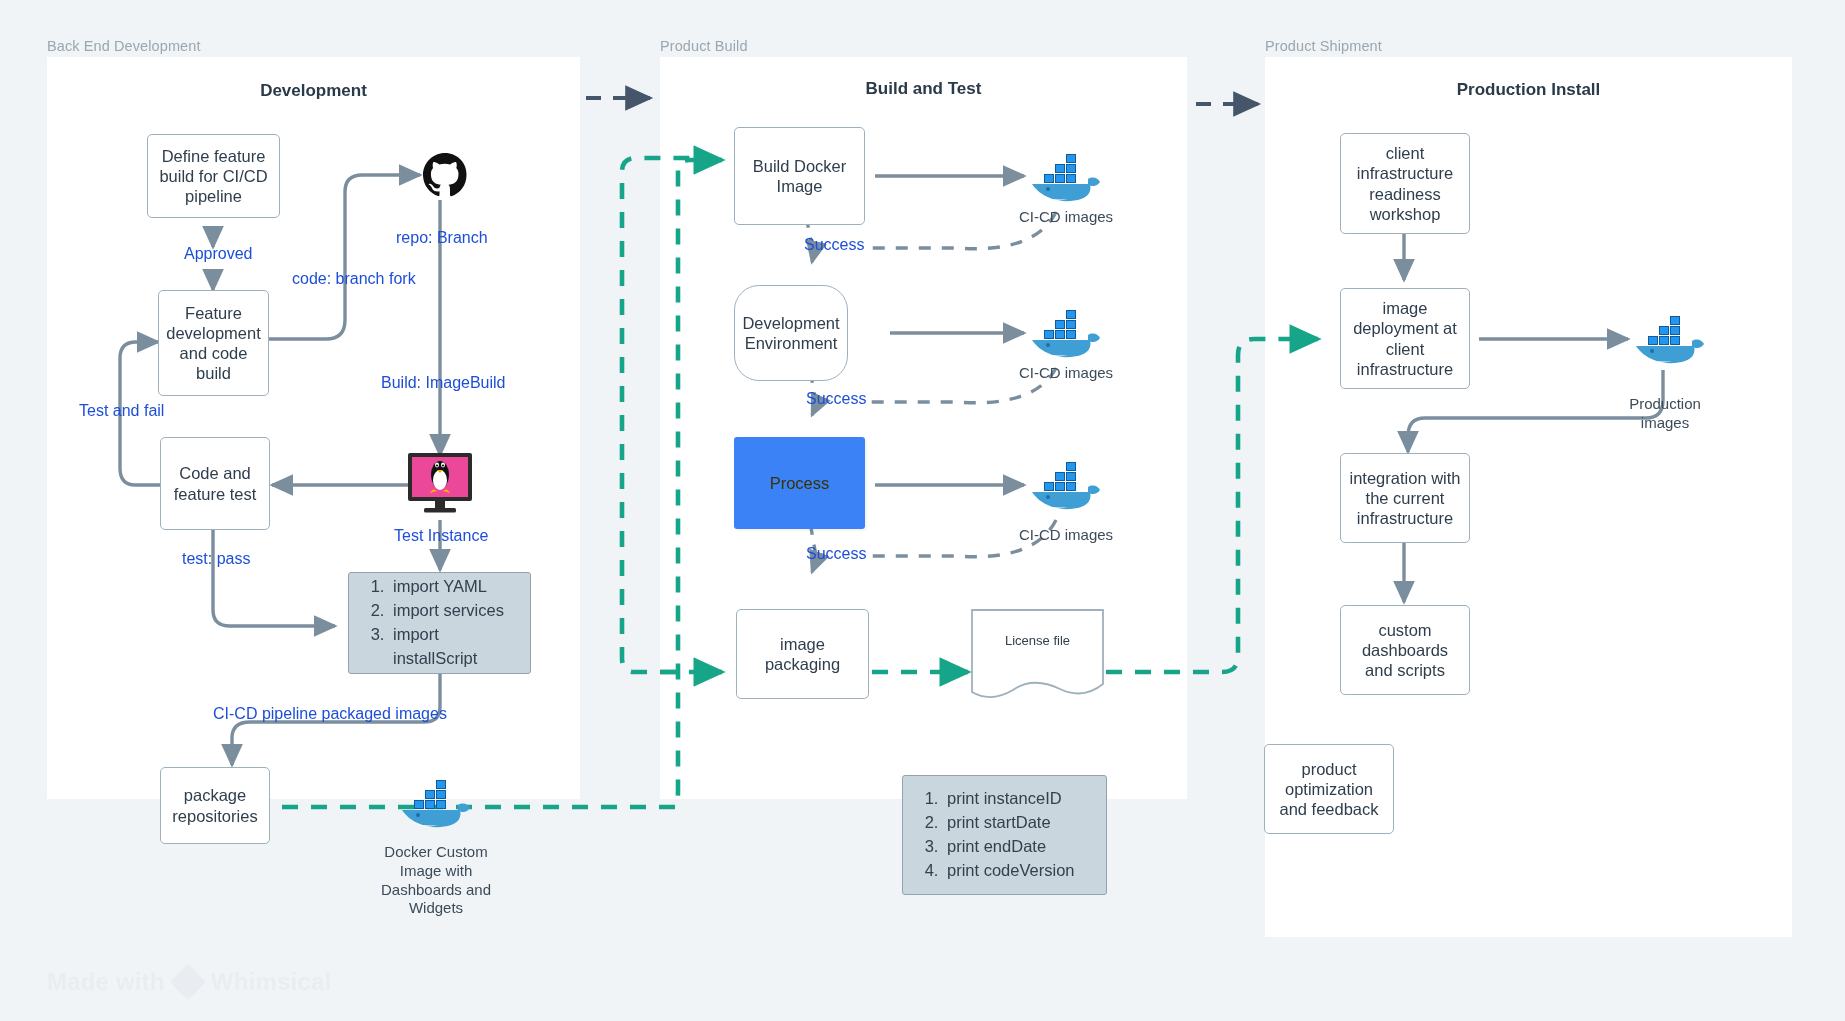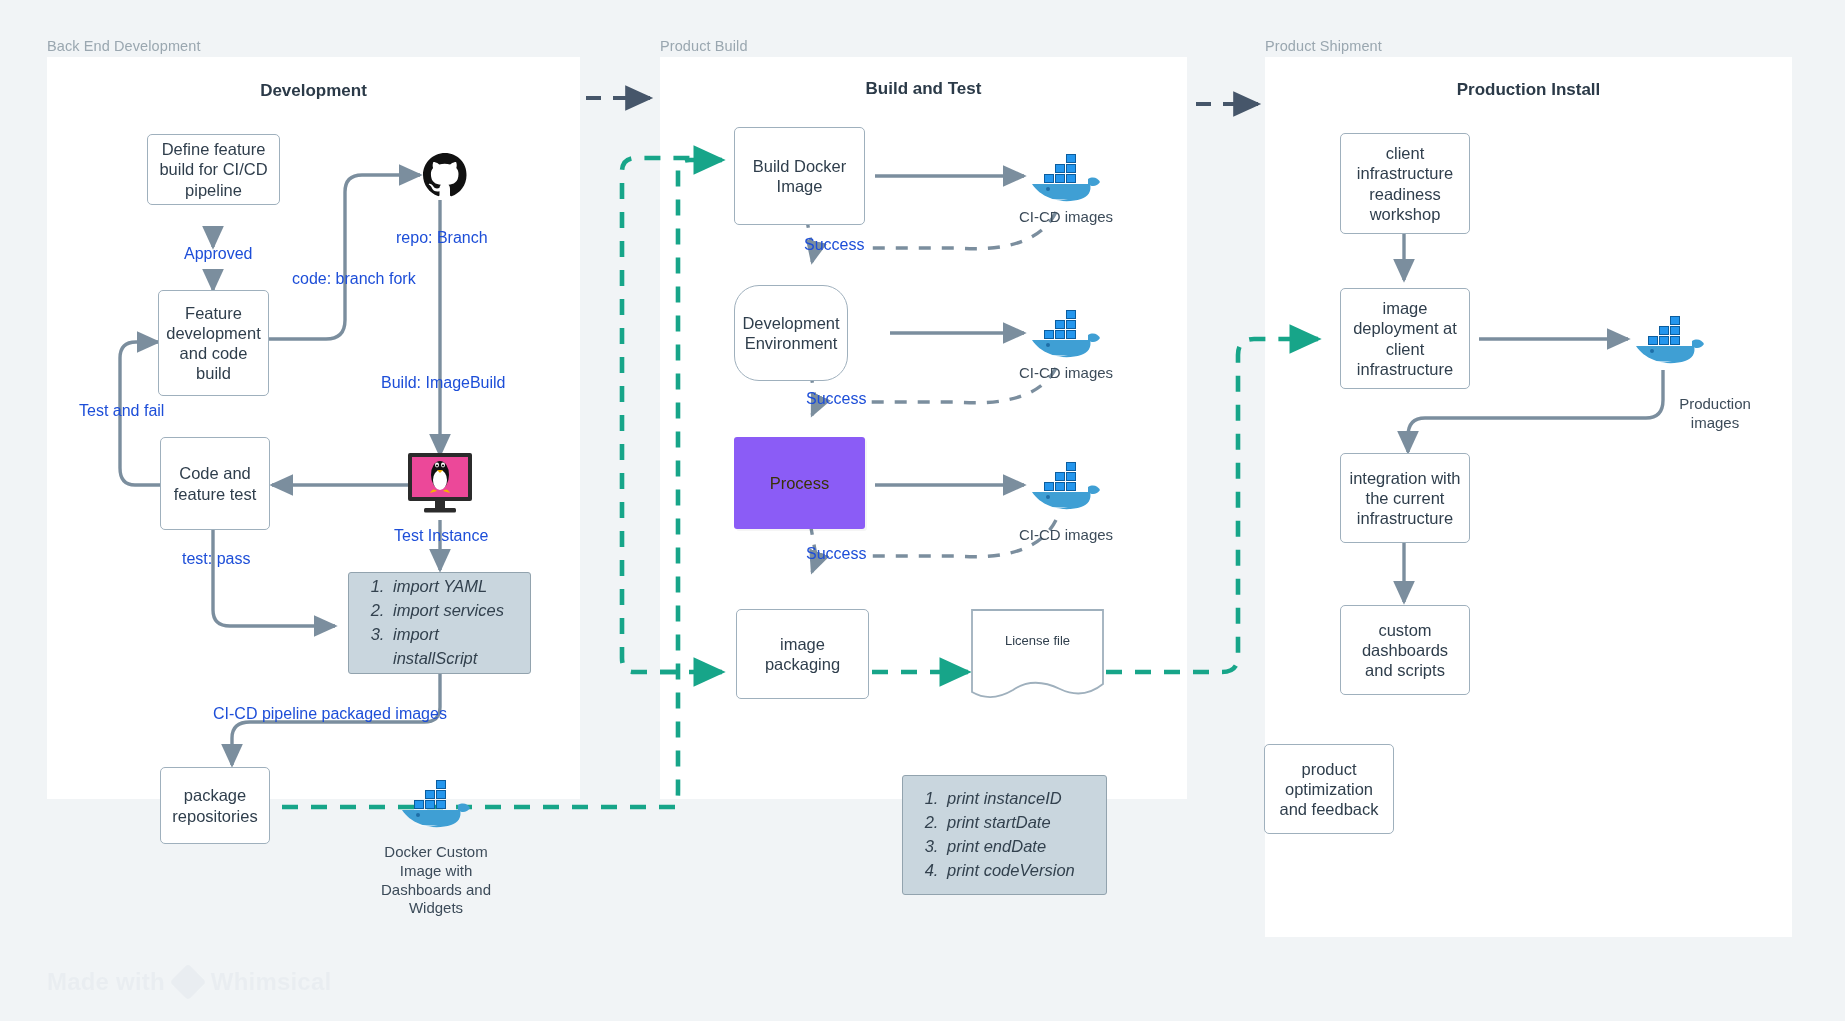--- a/index.html
+++ b/index.html
@@ -25,28 +25,28 @@
     white-space:nowrap;text-align:center;
   }
 
   .node{
     position:absolute;box-sizing:border-box;
     border:1.6px solid #9fb0bd;border-radius:5px;background:#fff;
     display:flex;align-items:center;justify-content:center;text-align:center;
     color:#2f3e4c;font-size:16.5px;line-height:1.22;padding:6px 8px;
   }
   .node.process{
-    background:#8b5cf6;border:none;border-radius:3px;color:#3a3205;
+    background:#3b82f6;border:none;border-radius:3px;color:#3a3205;
     box-shadow:2px 2px 0 rgba(0,0,0,.04);
   }
   .node.codeblock{
     background:#c9d6de;border:1.5px solid #92a3ae;border-radius:3px;
     justify-content:flex-start;text-align:left;padding:10px 14px;
   }
-  .node.codeblock ol{margin:0;padding-left:26px;font-style:italic;}
+  .node.codeblock ol{margin:0;padding-left:26px;}
   .node.codeblock li{font-size:16.5px;line-height:1.45;color:#32414e;padding-left:4px;}
 
   .edge-label{
     position:absolute;font-size:16px;color:#1d4ed8;white-space:nowrap;
     background:transparent;
   }
   .icon-caption{
     position:absolute;font-size:15px;color:#3c4b59;text-align:center;line-height:1.25;
   }
 
@@ -146,21 +146,21 @@
       <path d="M676,672 L634,672 Q622,672 622,658 L622,172 Q622,158 636,158 L700,158"></path>
 
       <path d="M660,672 L722,672" marker-end="url(#ah-green)"></path>
 
       <path d="M872,672 L968,672" marker-end="url(#ah-green)"></path>
 
       <path d="M1106,672 L1222,672 Q1238,672 1238,656 L1238,355 Q1238,339 1254,339 L1318,339" marker-end="url(#ah-green)"></path>
     </g>
   </svg>
 
-  <div class="node" style="left:147px;top:134px;width:133px;height:71px;">Define feature build for CI/CD pipeline</div>
+  <div class="node" style="left:147px;top:134px;width:133px;height:84px;">Define feature build for CI/CD pipeline</div>
 
   <div class="node" style="left:158px;top:290px;width:111px;height:106px;">Feature development and code build</div>
 
   <div class="node" style="left:160px;top:437px;width:110px;height:93px;">Code and feature test</div>
 
   <div class="node codeblock" style="left:348px;top:572px;width:183px;height:102px;">
     <ol>
       <li>import YAML</li>
       <li>import services</li>
       <li>import installScript</li>
@@ -361,21 +361,21 @@
           <rect x="29.5" y="16.5" width="9" height="8"></rect>
         <rect x="40.5" y="16.5" width="9" height="8"></rect>
           <rect x="40.5" y="6.5" width="9" height="8"></rect>
       </g>
       <path d="M6 36 h58 c2 7 -2 13 -9 15 -9 3 -22 3 -31 -1 -8 -3 -14 -8 -18 -14 z" fill="#3f9fd4"></path>
       <path d="M62 31 c5 -3 10 -1 12 3 -3 5 -9 5 -12 2 z" fill="#3f9fd4"></path>
       <path d="M14 48 q12 5 28 3 -12 4 -28 -3 z" fill="#ffffff"></path>
       <circle cx="22" cy="41" r="2" fill="#1e6fa8"></circle>
     </svg>
   </div>
-  <div class="icon-caption" style="left:1658px;top:395px;width:114px;">Production images</div>
+  <div class="icon-caption" style="left:1608px;top:395px;width:114px;">Production images</div>
 
   <div class="watermark">
     <span class="wm-text">Made with</span>
     <span class="wm-mark"></span>
     <span class="wm-text">Whimsical</span>
   </div>
 
 </div>
 
 </body></html>

